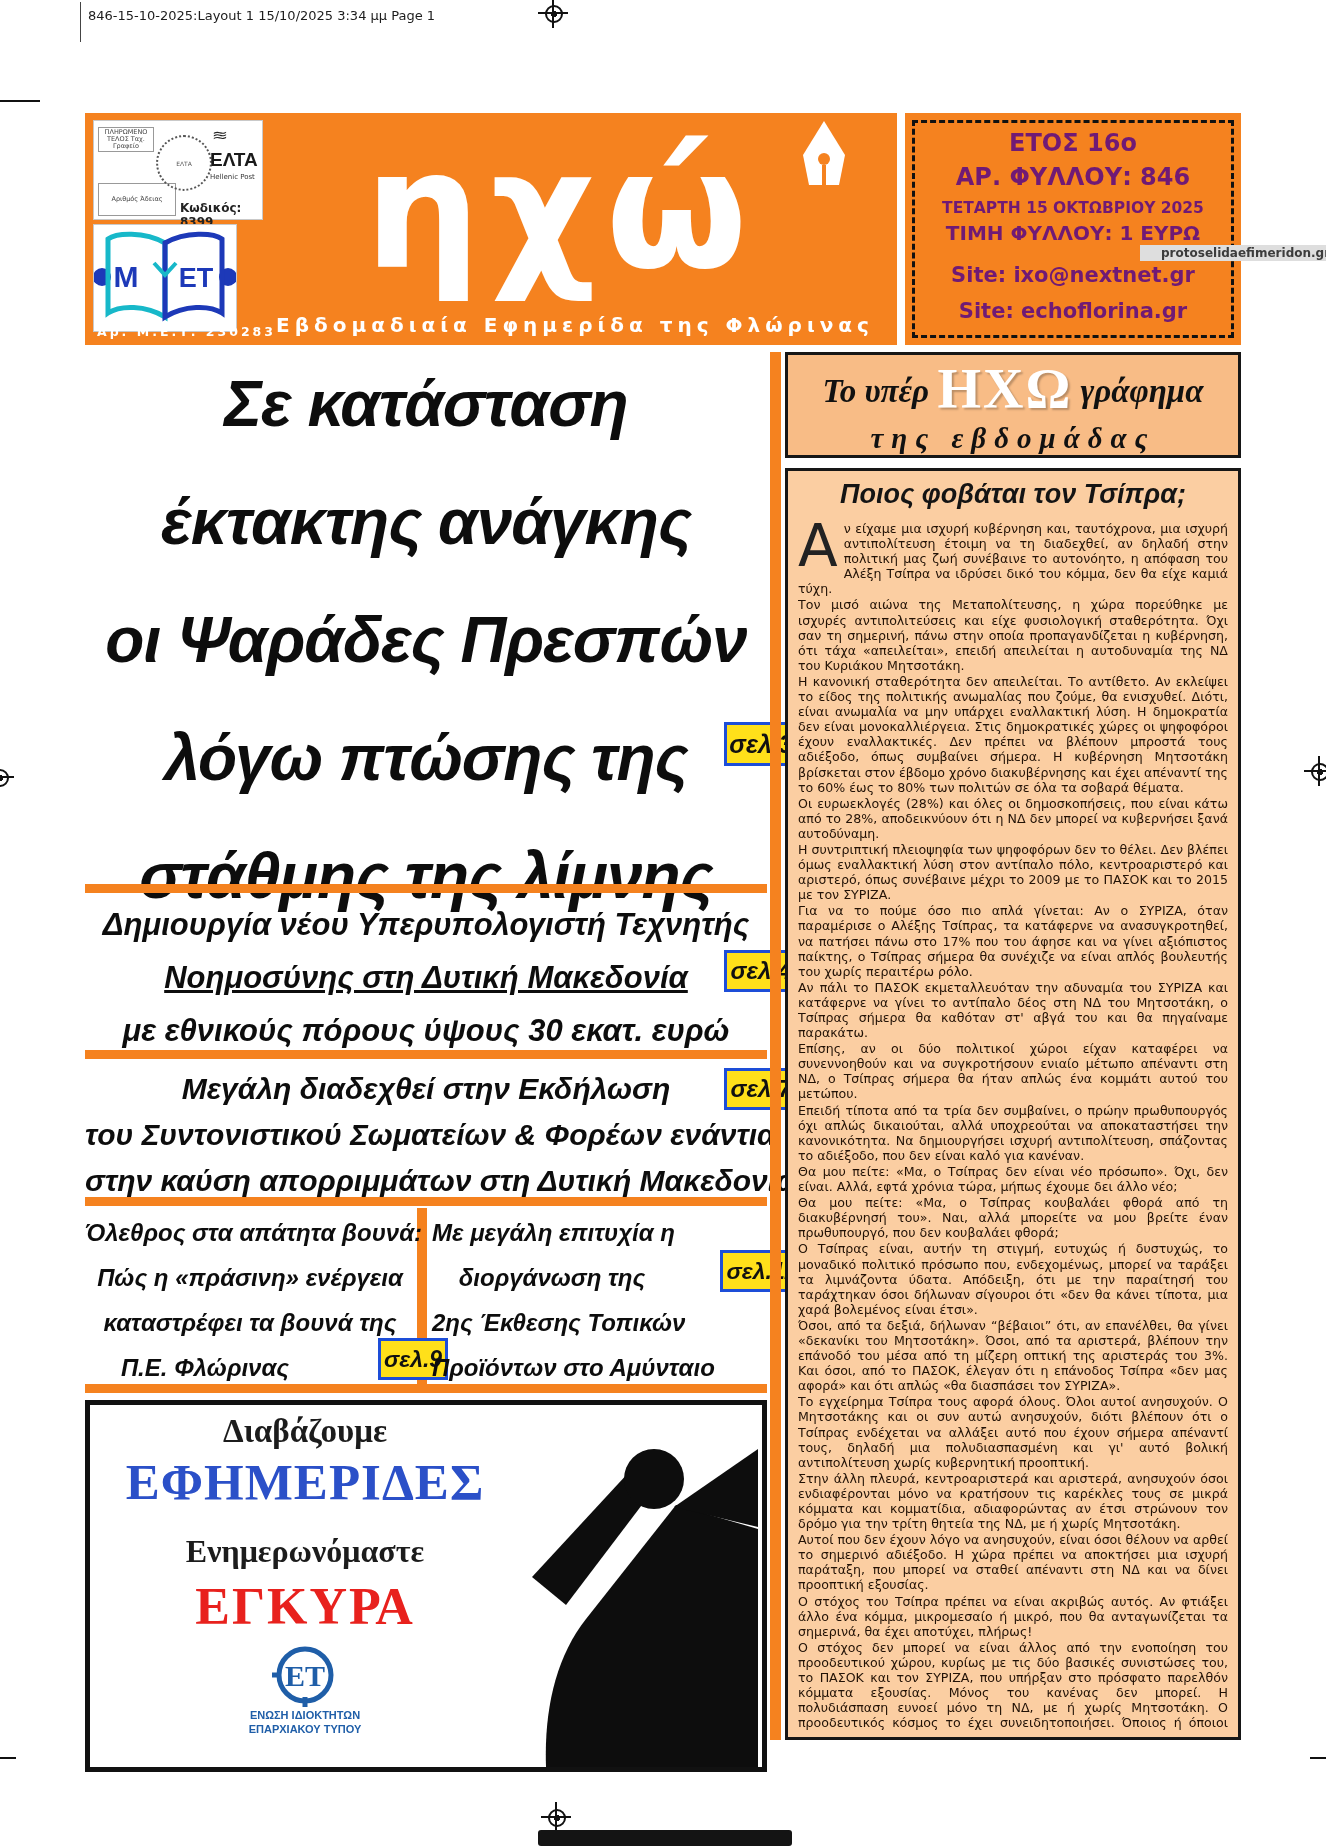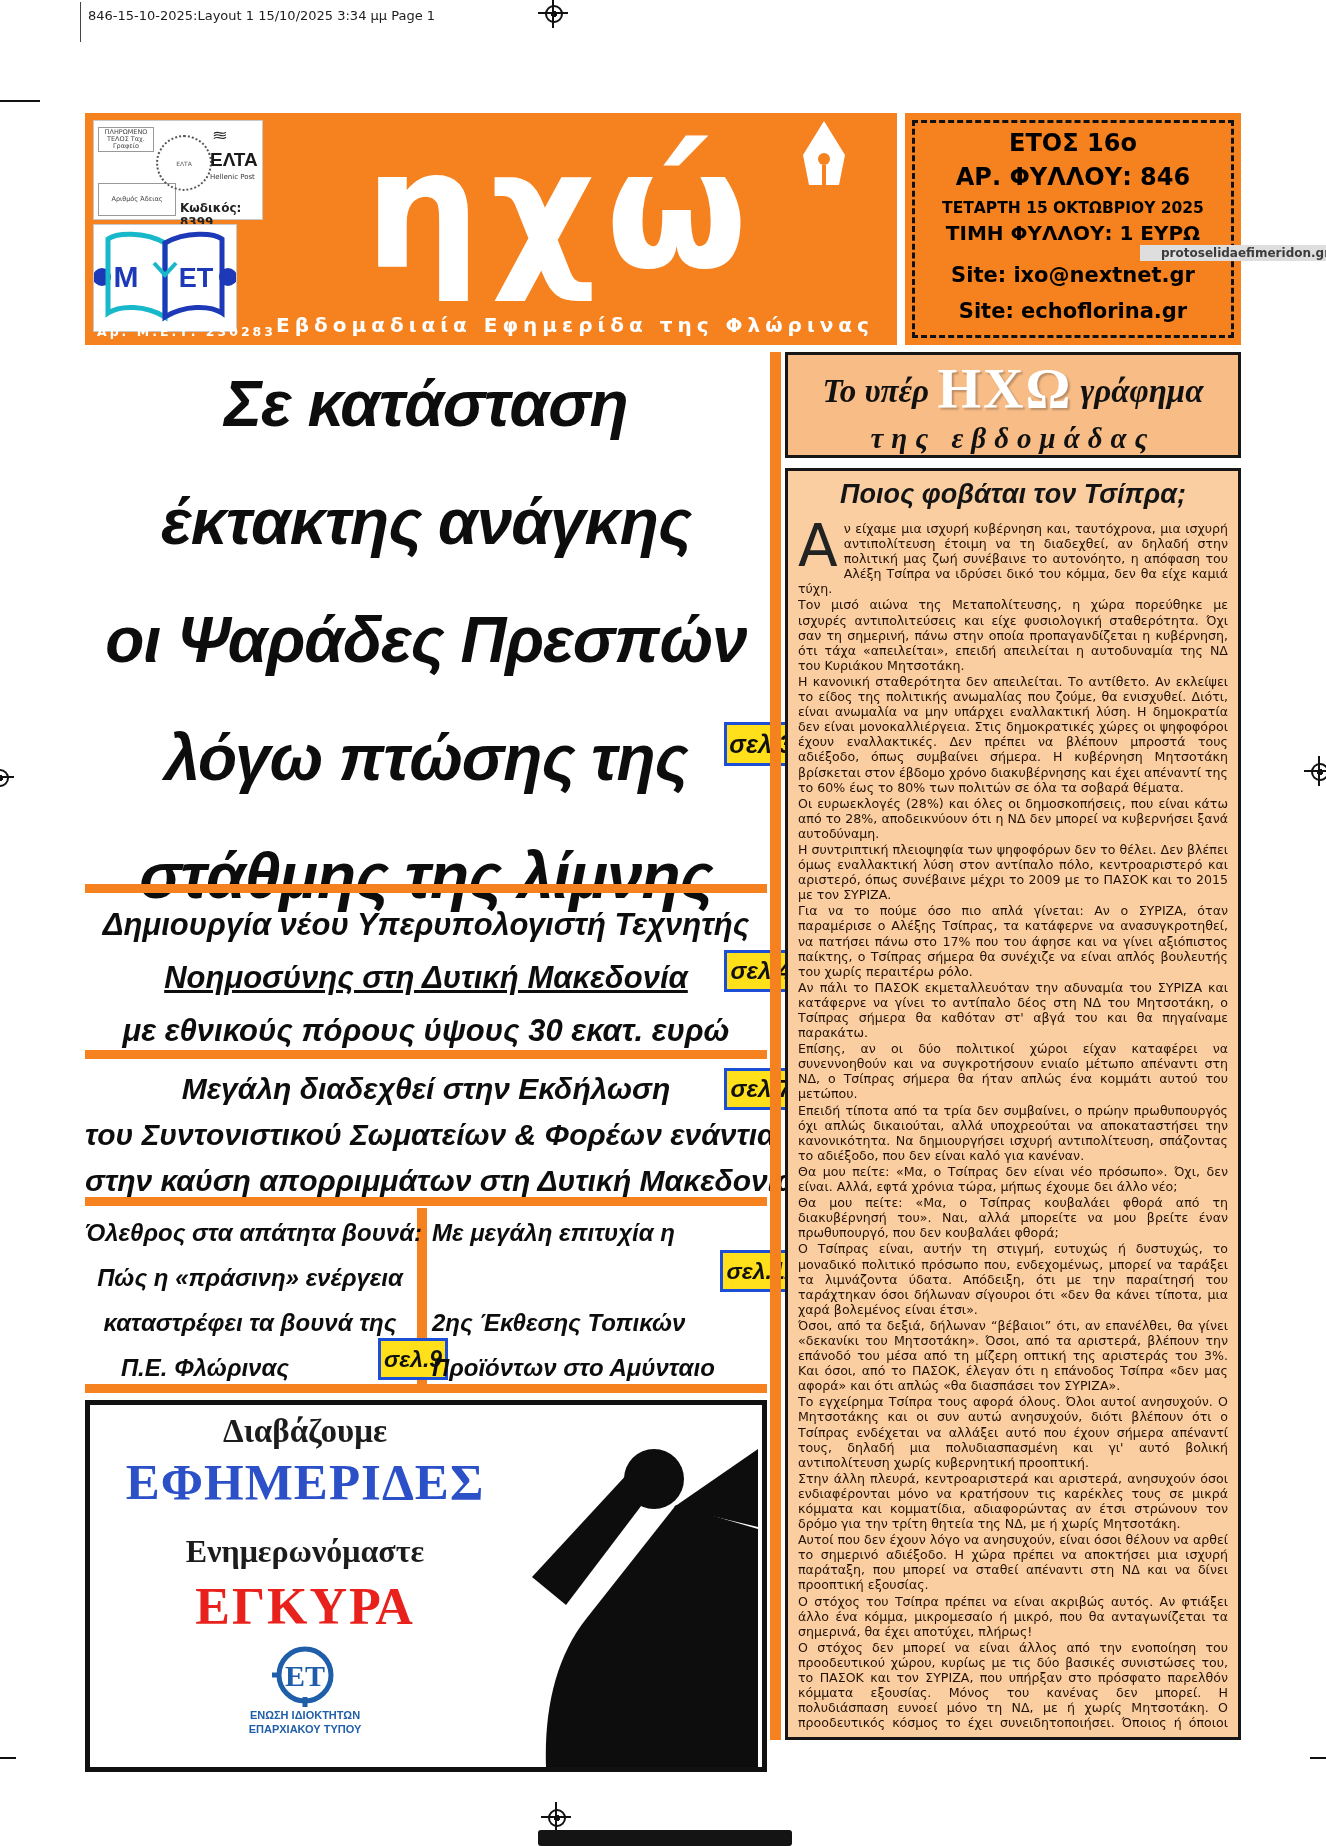--- a/index.html
+++ b/index.html
@@ -36,21 +36,21 @@
           border:1px solid #c9c9c9;}
   .met-number{position:absolute;left:12px;top:211px;font-size:12.5px;font-weight:bold;color:#fff;
               letter-spacing:3px;}
   .logo{position:absolute;left:161px;top:-4px;width:630px;height:204px;display:flex;
         align-items:center;justify-content:center;color:#fff;font-weight:bold;
         font-size:163px;letter-spacing:10px;line-height:190px;font-family:"DejaVu Sans",sans-serif;}
   .pen-nib{position:absolute;left:712px;top:8px;}
   .tagline{position:absolute;left:175px;top:200px;width:630px;text-align:center;color:#fff;
            font-size:20px;font-weight:bold;letter-spacing:5px;}
   
-  .infobox{position:absolute;left:905px;top:113px;width:336px;height:232px;background:#F5821F;color:#000000;}
+  .infobox{position:absolute;left:905px;top:113px;width:336px;height:232px;background:#F5821F;color:#701a75;}
   .infobox .frame{position:absolute;inset:7px;border:3px dashed #111;}
   .ib-line{position:absolute;left:0;width:100%;text-align:center;font-weight:bold;white-space:nowrap;}
   .ib-divider{position:absolute;left:7px;right:7px;top:252px;border-top:3px dashed #111;}
   .watermark{position:absolute;left:1140px;top:245px;background:#dedede;color:#3c3c3c;
              font-size:12px;font-weight:bold;padding:1px 21px;white-space:nowrap;}
   
   .hl{position:absolute;left:85px;width:682px;text-align:center;font-style:italic;font-weight:bold;
       color:#0d0d0d;white-space:nowrap;font-family:"Liberation Sans",sans-serif;}
   .hl-main{font-size:64px;height:118px;line-height:118px;letter-spacing:-1px;}
   .hl-mid{font-size:31px;height:53px;line-height:53px;}
@@ -191,20 +191,21 @@
   <div class="rule" style="top:1197px;"></div>
   <div class="vbar" style="left:417px;top:1208px;width:10px;height:180px;"></div>
 
   <div class="col2" style="left:85px;top:1210px;width:330px;">Όλεθρος στα απάτητα βουνά:</div>
   <div class="col2" style="left:85px;top:1255px;width:330px;">Πώς η «πράσινη» ενέργεια</div>
   <div class="col2" style="left:85px;top:1300px;width:330px;">καταστρέφει τα βουνά της</div>
   <div class="col2" style="left:85px;top:1345px;width:240px;">Π.Ε. Φλώρινας</div>
   <div class="badge" style="left:346px;top:1338px;width:64px;height:36px;font-size:23px;">σελ.9</div>
 
   <div class="col2" style="left:432px;top:1210px;width:240px;">Με μεγάλη επιτυχία η</div>
+  <div class="col2" style="left:432px;top:1255px;width:240px;">διοργάνωση της</div>
   <div class="col2" style="left:432px;top:1300px;width:240px;">2ης Έκθεσης Τοπικών</div>
   <div class="col2" style="left:432px;top:1345px;width:240px;">Προϊόντων στο Αμύνταιο</div>
   <div class="badge" style="left:688px;top:1250px;width:78px;height:36px;font-size:23px;">σελ.12</div>
 
   <div class="rule" style="top:1384px;"></div>
 
   <div class="adbox">
     <div class="ad-t" style="top:8px;font-size:33px;color:#1c1c1c;">Διαβάζουμε</div>
     <div class="ad-t" style="top:48px;font-size:51px;color:#2B50C8;letter-spacing:1px;">ΕΦΗΜΕΡΙΔΕΣ</div>
     <div class="ad-t" style="top:128px;font-size:32px;color:#1c1c1c;">Ενημερωνόμαστε</div>

